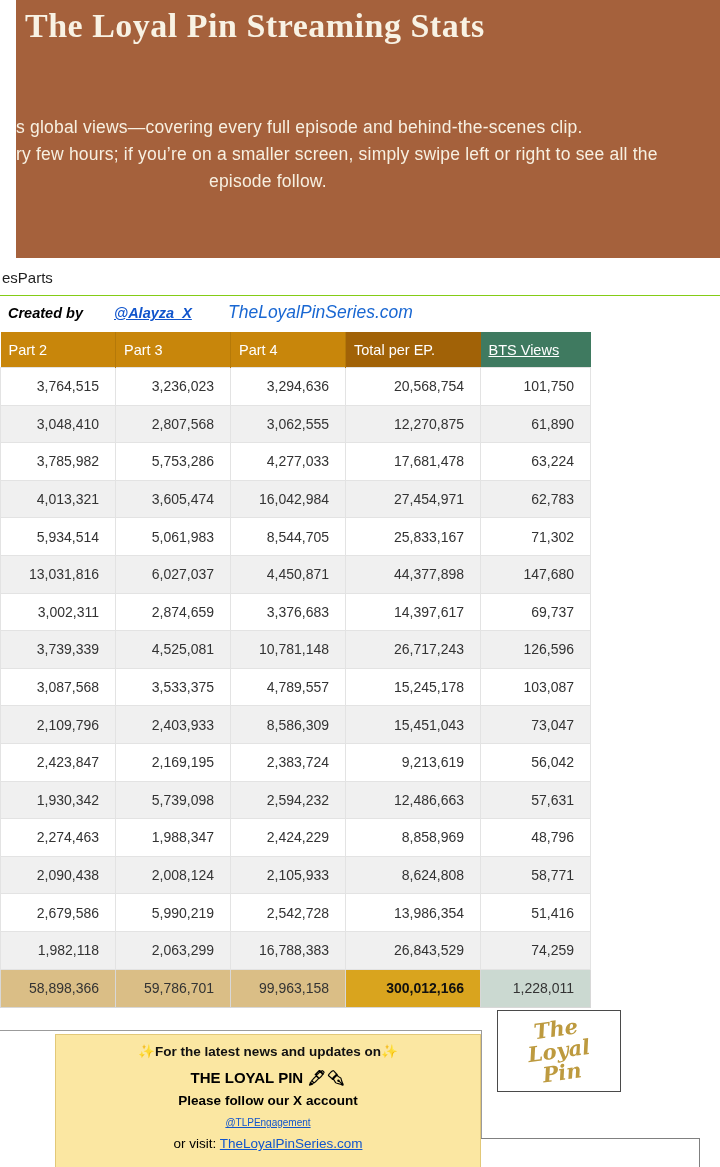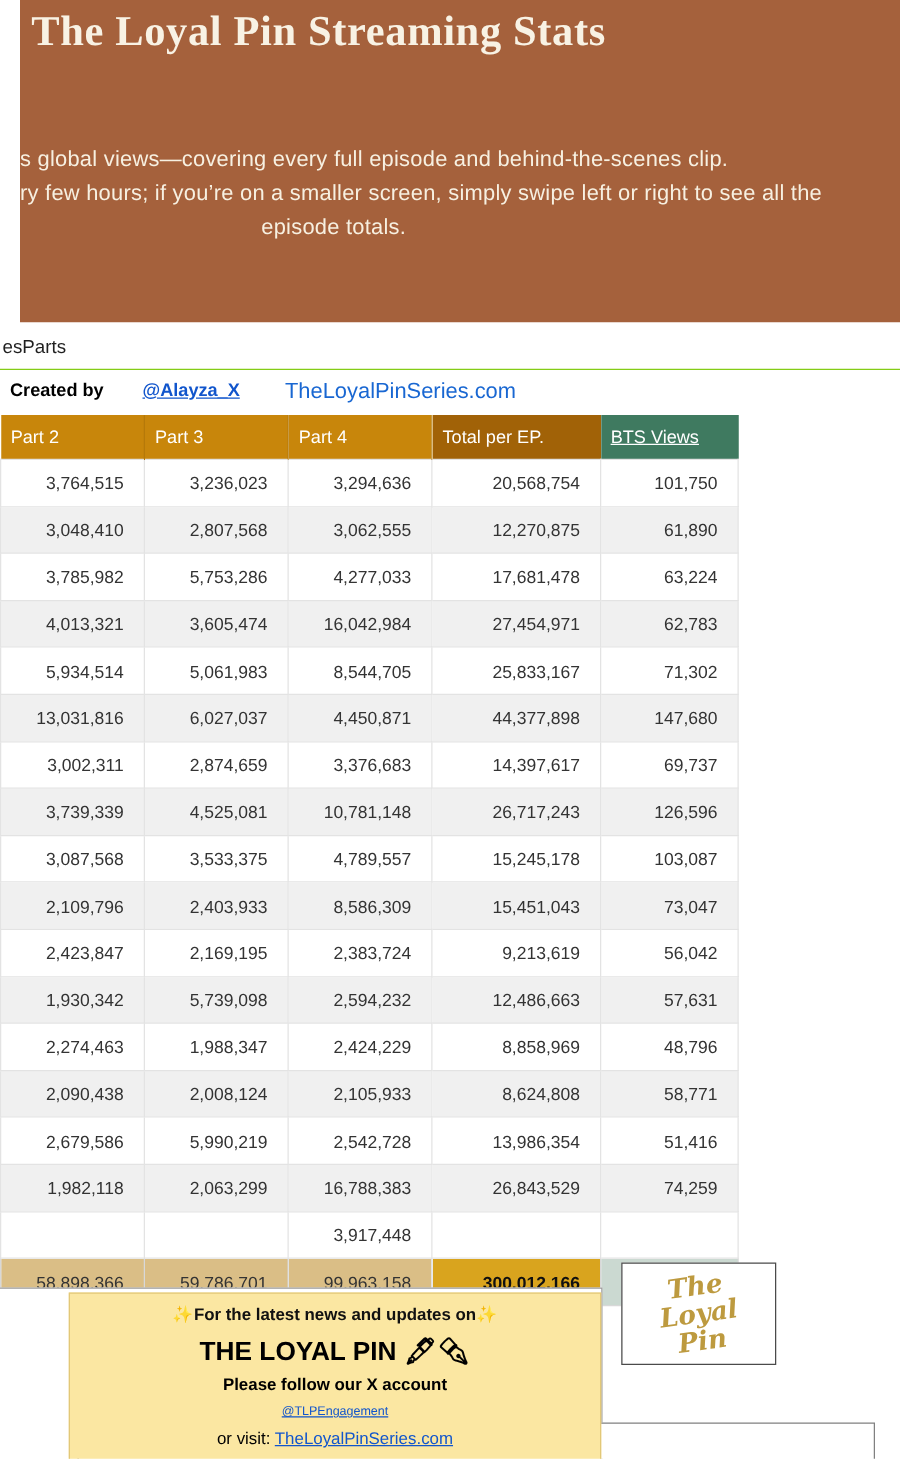--- a/index.html
+++ b/index.html
@@ -22,21 +22,21 @@
   .hero-sub{position:absolute;color:#F7F0E1;font-size:17.5px;letter-spacing:.2px;white-space:nowrap;}
   .sub1{top:117px;left:0;}
   .sub2{top:144px;left:0;}
   .sub3{top:171px;left:193px;}
 
   
   .tabbar{position:absolute;top:258px;left:0;width:720px;height:37px;background:#fff;border-bottom:3px solid #84cc16;}
   .tab-label{position:absolute;top:11px;left:2px;font-size:15px;color:#1f1f1f;cursor:pointer;}
 
   
-  .attribution{position:absolute;top:296px;left:0;width:720px;height:36px;background:#fff;}
+  .attribution{position:absolute;top:296px;left:0;width:720px;height:36px;background:#fff;font-style:italic;}
   .created-by{position:absolute;left:8px;top:9px;font-size:14.5px;font-weight:700;color:#000;}
   .author-link{position:absolute;left:114px;top:9px;font-size:14.5px;font-weight:700;color:#1155CC;text-decoration:underline;cursor:pointer;}
   .site-link{position:absolute;left:228px;top:6px;font-size:17.5px;color:#1967D2;text-decoration:none;cursor:pointer;}
 
   
   .stats-table{
     position:absolute;top:332px;left:0;
     border-collapse:collapse;table-layout:fixed;width:590px;
   }
   .stats-table th{
@@ -56,21 +56,21 @@
   .stats-table tr.total-row td{height:35px;border:1px solid #D8D8D8;}
   .stats-table tr.total-row td.t-part{background:#DABE86;color:#333;}
   .stats-table tr.total-row td.t-total{background:#D9A41E;font-weight:700;color:#101010;}
   .stats-table tr.total-row td.t-bts{background:#CBD9D1;color:#333;}
 
   
   .boxA{position:absolute;left:-6px;top:1030px;width:486px;height:170px;background:#fff;border:1px solid #9b9b9b;z-index:0;}
   .boxB{position:absolute;left:62px;top:1138px;width:636px;height:60px;background:#fff;border:1px solid #808080;z-index:1;}
   .notice{position:absolute;left:55px;top:1034px;width:424px;height:133px;background:#FBE7A2;border:1px solid #E2C878;text-align:center;z-index:2;}
   .n1{margin-top:8px;font-size:13.5px;font-weight:700;color:#111;}
-  .n2{margin-top:10px;font-size:21px;font-weight:700;color:#000;}
+  .n2{margin-top:10px;font-size:15px;font-weight:700;color:#000;}
   .n3{margin-top:6px;font-size:13.5px;font-weight:700;color:#000;}
   .n4{margin-top:9px;font-size:10px;}
   .n4 a,.n5 a{color:#1155CC;text-decoration:underline;cursor:pointer;}
   .n5{margin-top:8px;font-size:13.5px;color:#000;}
   .logo-card{
     position:absolute;left:497px;top:1010px;width:122px;height:80px;
     background:#fff;border:1px solid #4a4a4a;z-index:1;
     display:flex;align-items:center;justify-content:center;
   }
   .logo-script{
@@ -79,21 +79,21 @@
     transform:rotate(-8deg);
   }
 </style>
 </head>
 <body>
 
 <div class="hero">
   <div class="hero-title">The Loyal Pin Streaming Stats</div>
   <div class="hero-sub sub1">s global views—covering every full episode and behind-the-scenes clip.</div>
   <div class="hero-sub sub2">ry few hours; if you’re on a smaller screen, simply swipe left or right to see all the</div>
-  <div class="hero-sub sub3">episode totals.</div>
+  <div class="hero-sub sub3">episode follow.</div>
 </div>
 
 <div class="tabbar">
   <span class="tab-label">esParts</span>
 </div>
 
 <div class="attribution">
   <span class="created-by">Created by</span>
   <a class="author-link">@Alayza_X</a>
   <a class="site-link">TheLoyalPinSeries.com</a>
@@ -222,27 +222,20 @@
         <td>13,986,354</td>
         <td>51,416</td>
       </tr>
       <tr class="alt">
         <td>1,982,118</td>
         <td>2,063,299</td>
         <td>16,788,383</td>
         <td>26,843,529</td>
         <td>74,259</td>
       </tr>
-      <tr>
-        <td></td>
-        <td></td>
-        <td>3,917,448</td>
-        <td></td>
-        <td></td>
-      </tr>
     </tbody>
   <tfoot>
     <tr class="total-row">
       <td class="t-part">58,898,366</td>
       <td class="t-part">59,786,701</td>
       <td class="t-part">99,963,158</td>
       <td class="t-total">300,012,166</td>
       <td class="t-bts">1,228,011</td>
     </tr>
   </tfoot>

